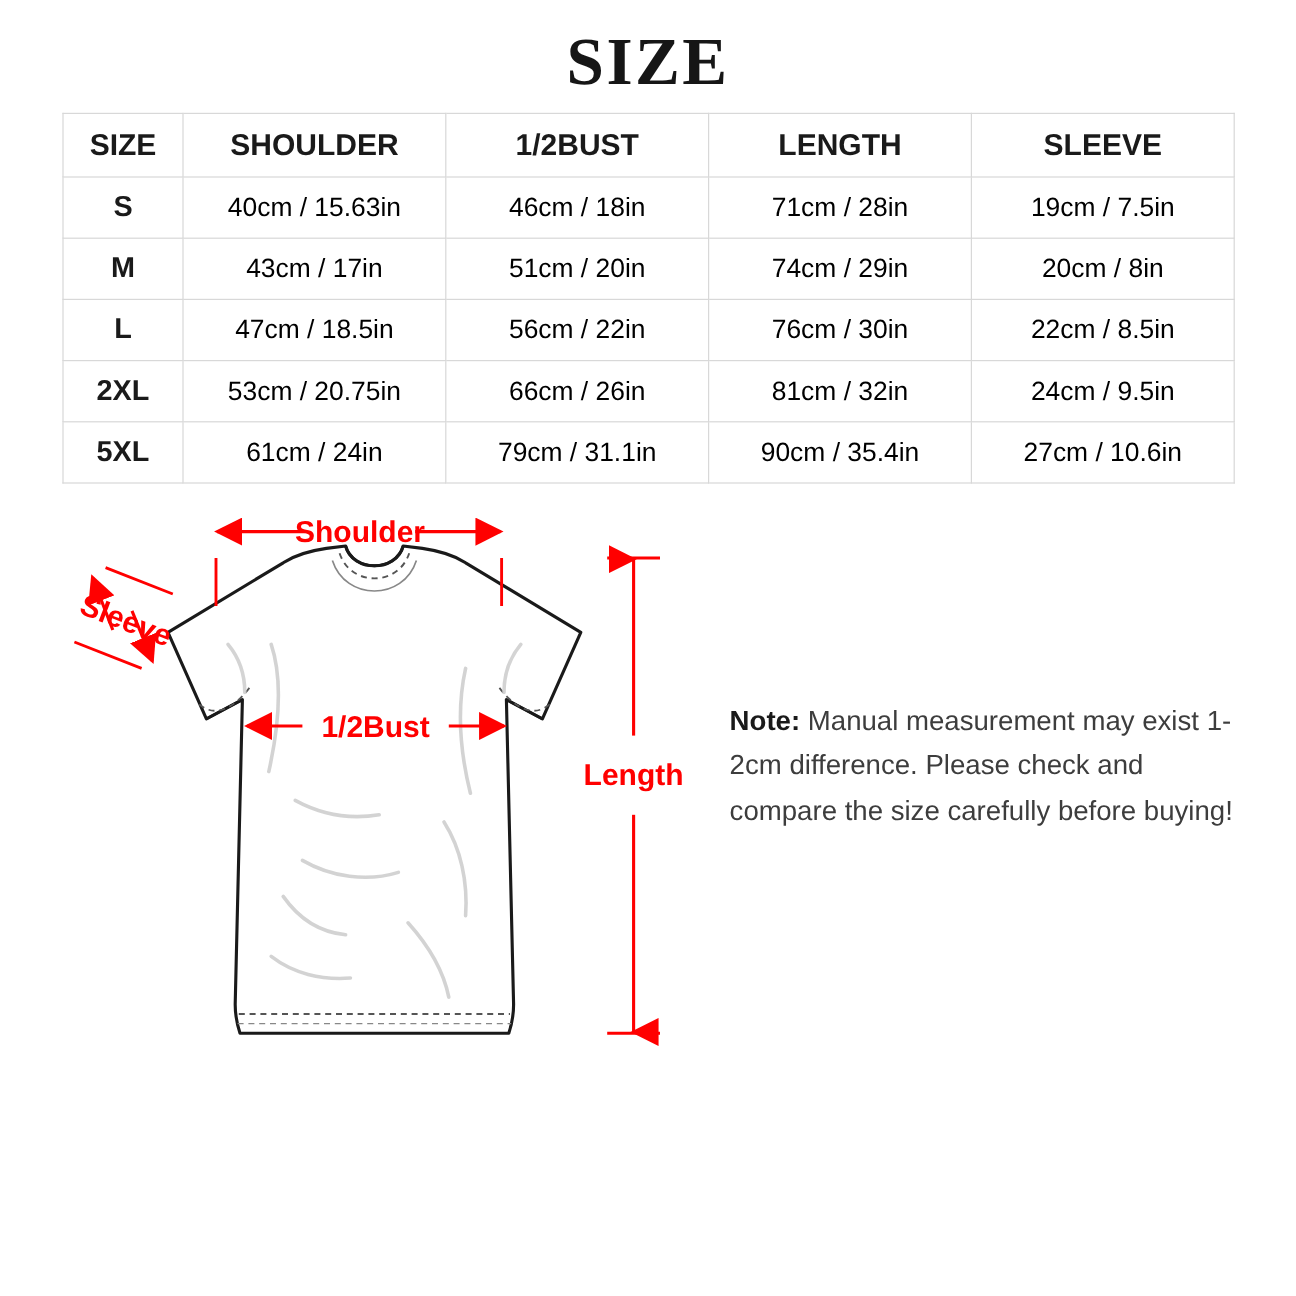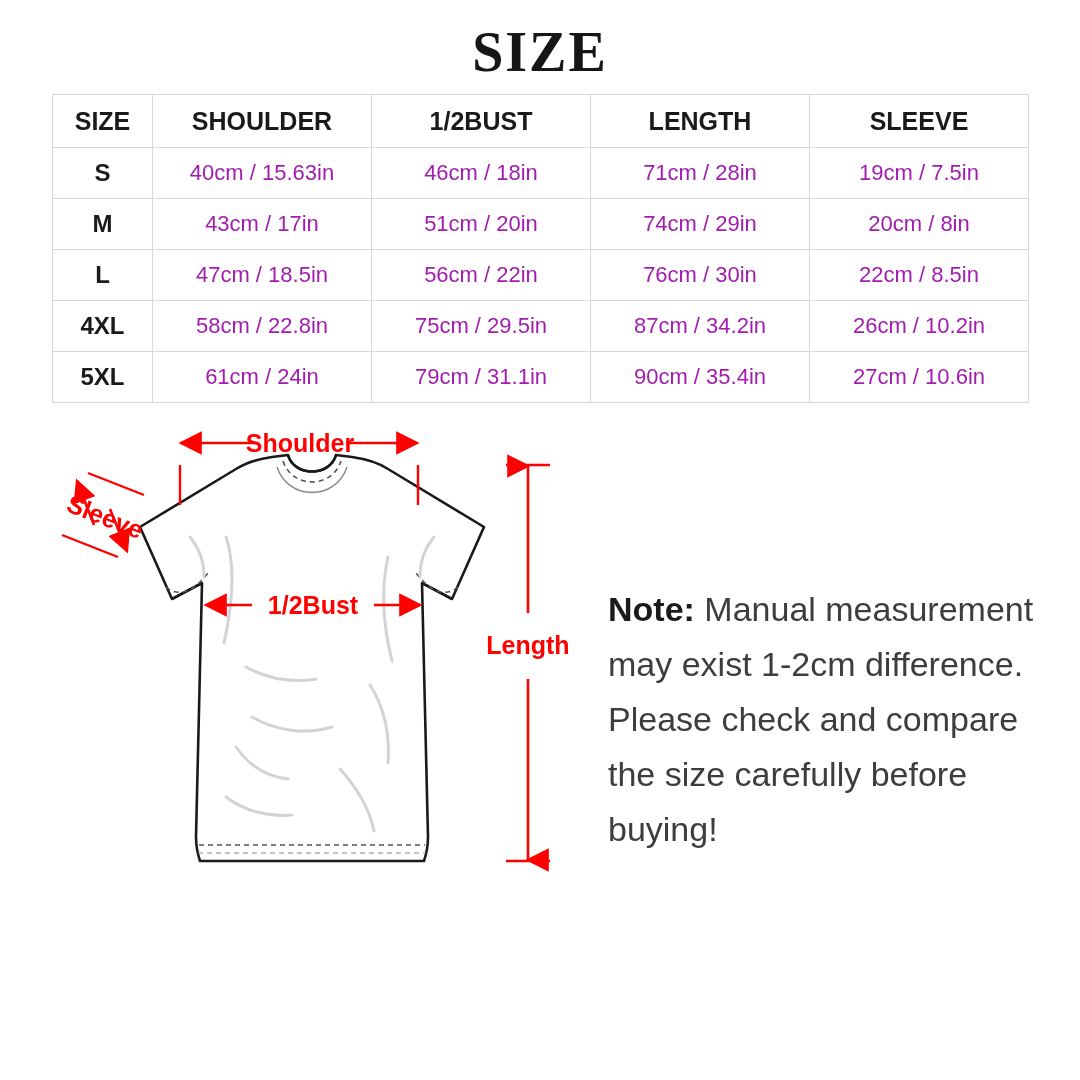--- a/index.html
+++ b/index.html
@@ -53,21 +53,21 @@
     height: 50px;
   }
   table.size-table tbody td.size-cell {
     font-size: 24px;
     font-weight: 700;
     color: #1a1a1a;
   }
   table.size-table tbody td.val-cell {
     font-size: 22px;
     font-weight: 400;
-    color: #a21caf;
+    color: #000000;
   }
   col.c0 { width: 100px; }
   col.c1 { width: 219px; }
   col.c2 { width: 219px; }
   col.c3 { width: 219px; }
   col.c4 { width: 219px; }
 
   
   #diagram-area {
     position: relative;
@@ -83,21 +83,21 @@
     width: 560px;
     height: 500px;
   }
 
   
   #note-block {
     position: absolute;
     left: 608px;
     top: 165px;
     width: 430px;
-    font-size: 34px;
+    font-size: 23px;
     line-height: 1.62;
     color: #3d3d3d;
   }
   #note-block .note-label {
     font-weight: 700;
     color: #1a1a1a;
   }
 </style>
 </head>
 <body>
@@ -138,25 +138,25 @@
         <td class="val-cell">20cm / 8in</td>
       </tr>
       <tr>
         <td class="size-cell">L</td>
         <td class="val-cell">47cm / 18.5in</td>
         <td class="val-cell">56cm / 22in</td>
         <td class="val-cell">76cm / 30in</td>
         <td class="val-cell">22cm / 8.5in</td>
       </tr>
       <tr>
-        <td class="size-cell">4XL</td>
-        <td class="val-cell">58cm / 22.8in</td>
-        <td class="val-cell">75cm / 29.5in</td>
-        <td class="val-cell">87cm / 34.2in</td>
-        <td class="val-cell">26cm / 10.2in</td>
+        <td class="size-cell">2XL</td>
+        <td class="val-cell">53cm / 20.75in</td>
+        <td class="val-cell">66cm / 26in</td>
+        <td class="val-cell">81cm / 32in</td>
+        <td class="val-cell">24cm / 9.5in</td>
       </tr>
       <tr>
         <td class="size-cell">5XL</td>
         <td class="val-cell">61cm / 24in</td>
         <td class="val-cell">79cm / 31.1in</td>
         <td class="val-cell">90cm / 35.4in</td>
         <td class="val-cell">27cm / 10.6in</td>
       </tr>
     </tbody>
   </table>

